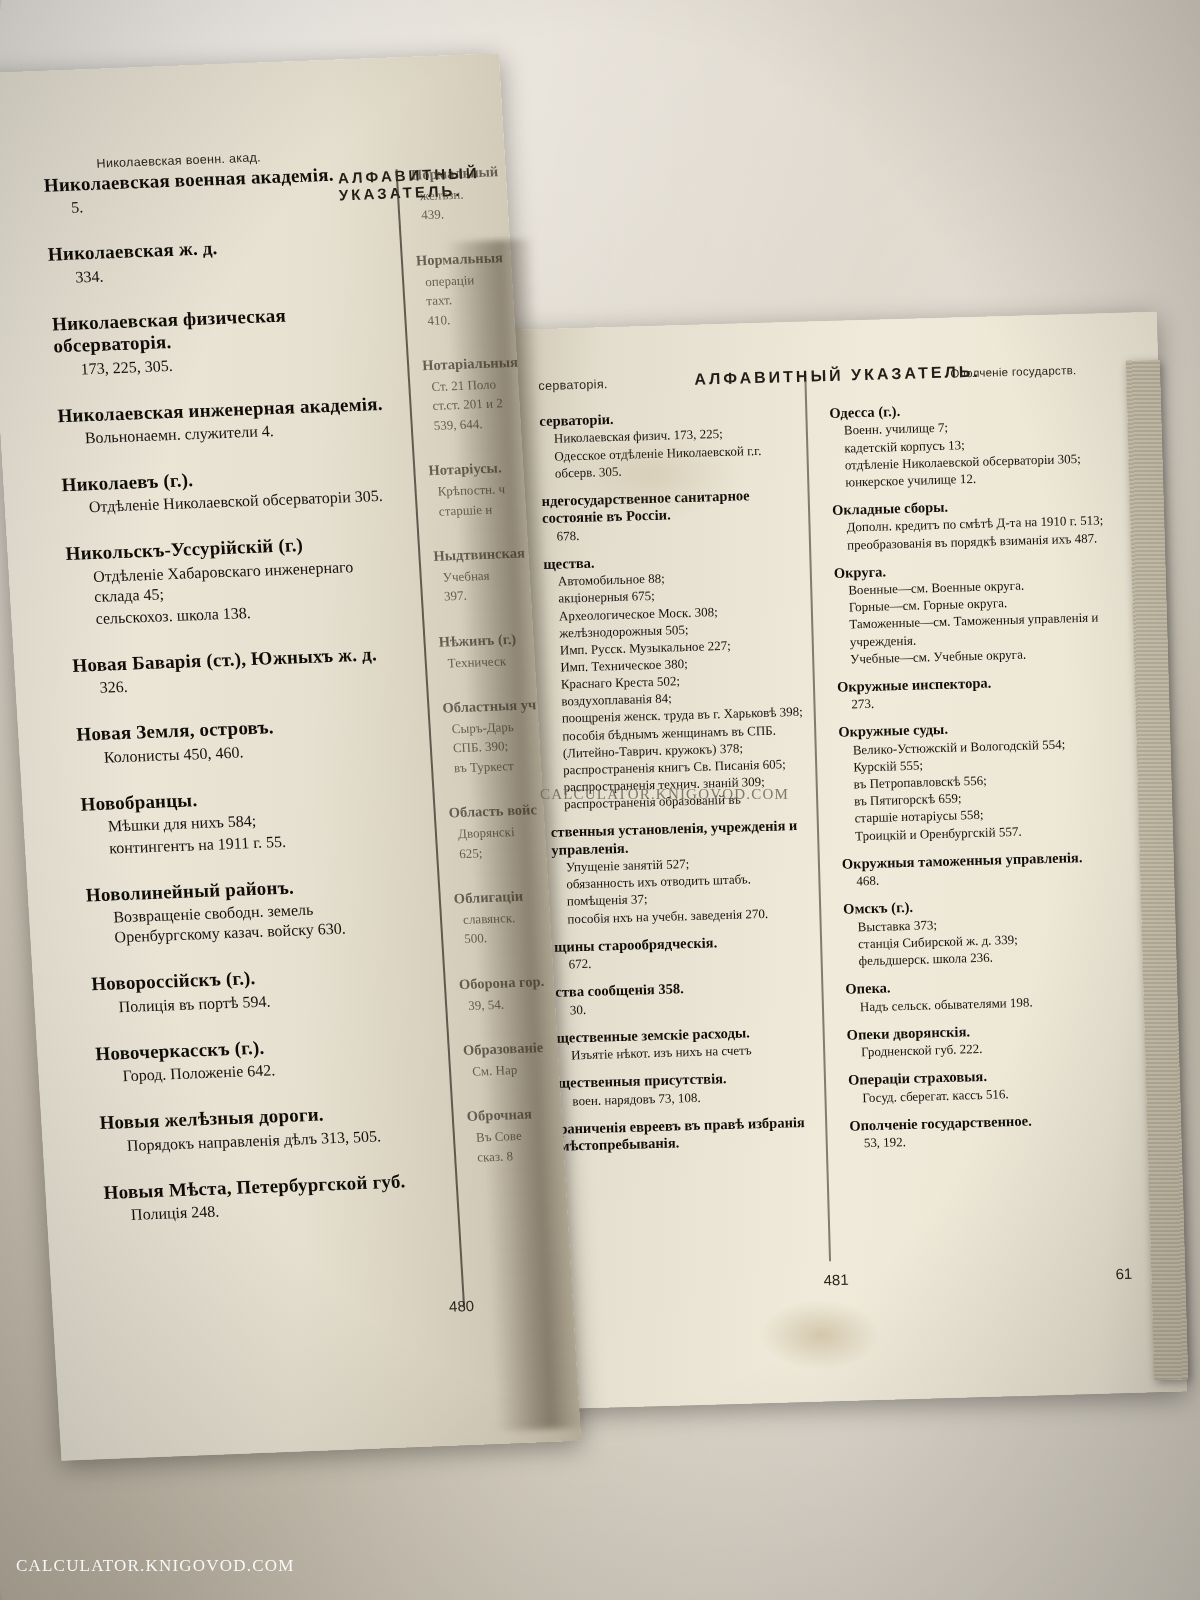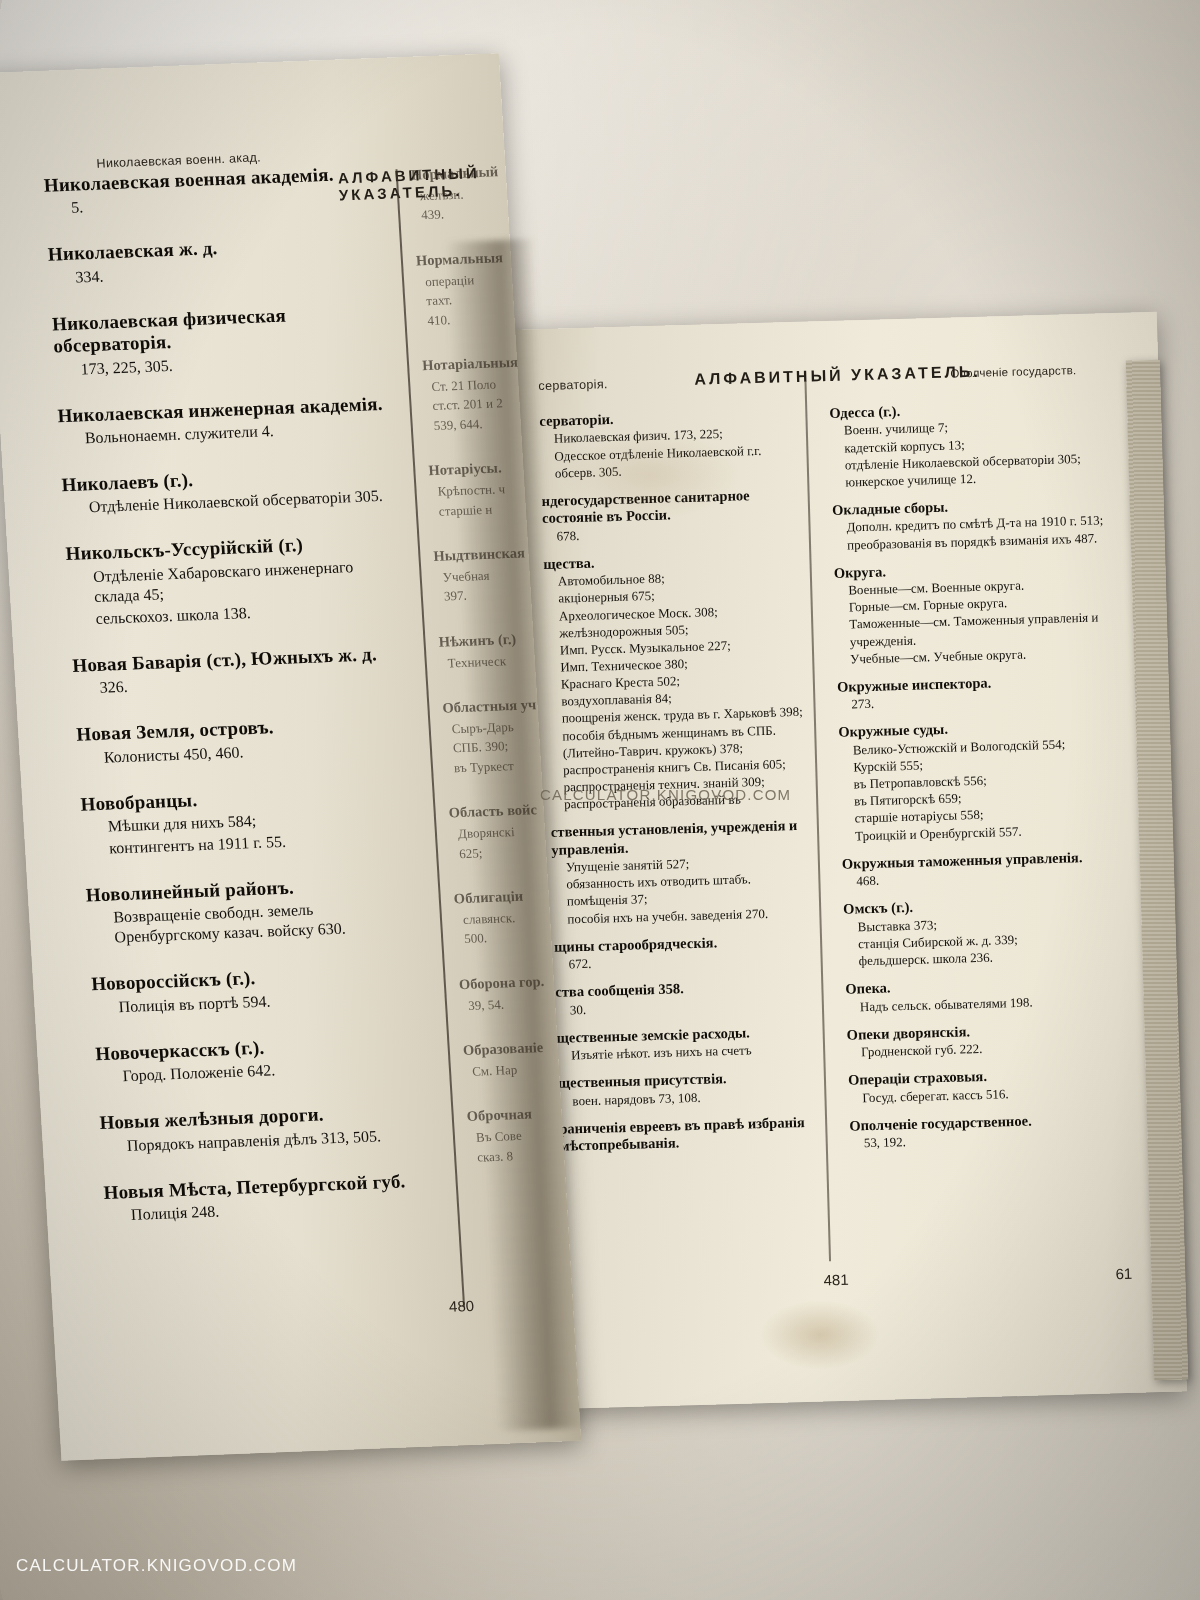--- a/index.html
+++ b/index.html
@@ -116,21 +116,21 @@
   
   #stainA{position:absolute;left:760px;top:1300px;width:120px;height:70px;border-radius:50%;
     background:radial-gradient(ellipse at center,rgba(150,120,70,.30),rgba(150,120,70,0) 70%);}
   #stainB{position:absolute;left:560px;top:430px;width:180px;height:90px;border-radius:50%;
     background:radial-gradient(ellipse at center,rgba(150,120,70,.16),rgba(150,120,70,0) 70%);}
   #vig{position:absolute;inset:0;pointer-events:none;
     background:radial-gradient(ellipse at 50% 45%,rgba(0,0,0,0) 55%,rgba(0,0,0,.22) 100%);}
 
   
   .wm{
-    position:absolute;font-family:Liberation Sans, sans-serif;letter-spacing:1.2px;
+    position:absolute;font-family:Liberation Serif, serif;letter-spacing:1.2px;
   }
   #wm-center{left:540px;top:786px;font-size:15px;color:#6e6455;opacity:.85;}
   #wm-corner{left:16px;top:1556px;font-size:17px;color:#ffffff;opacity:.92;}
 </style>
 </head>
 <body>
 
 <div id="bg"></div>
 
 <div id="book">

